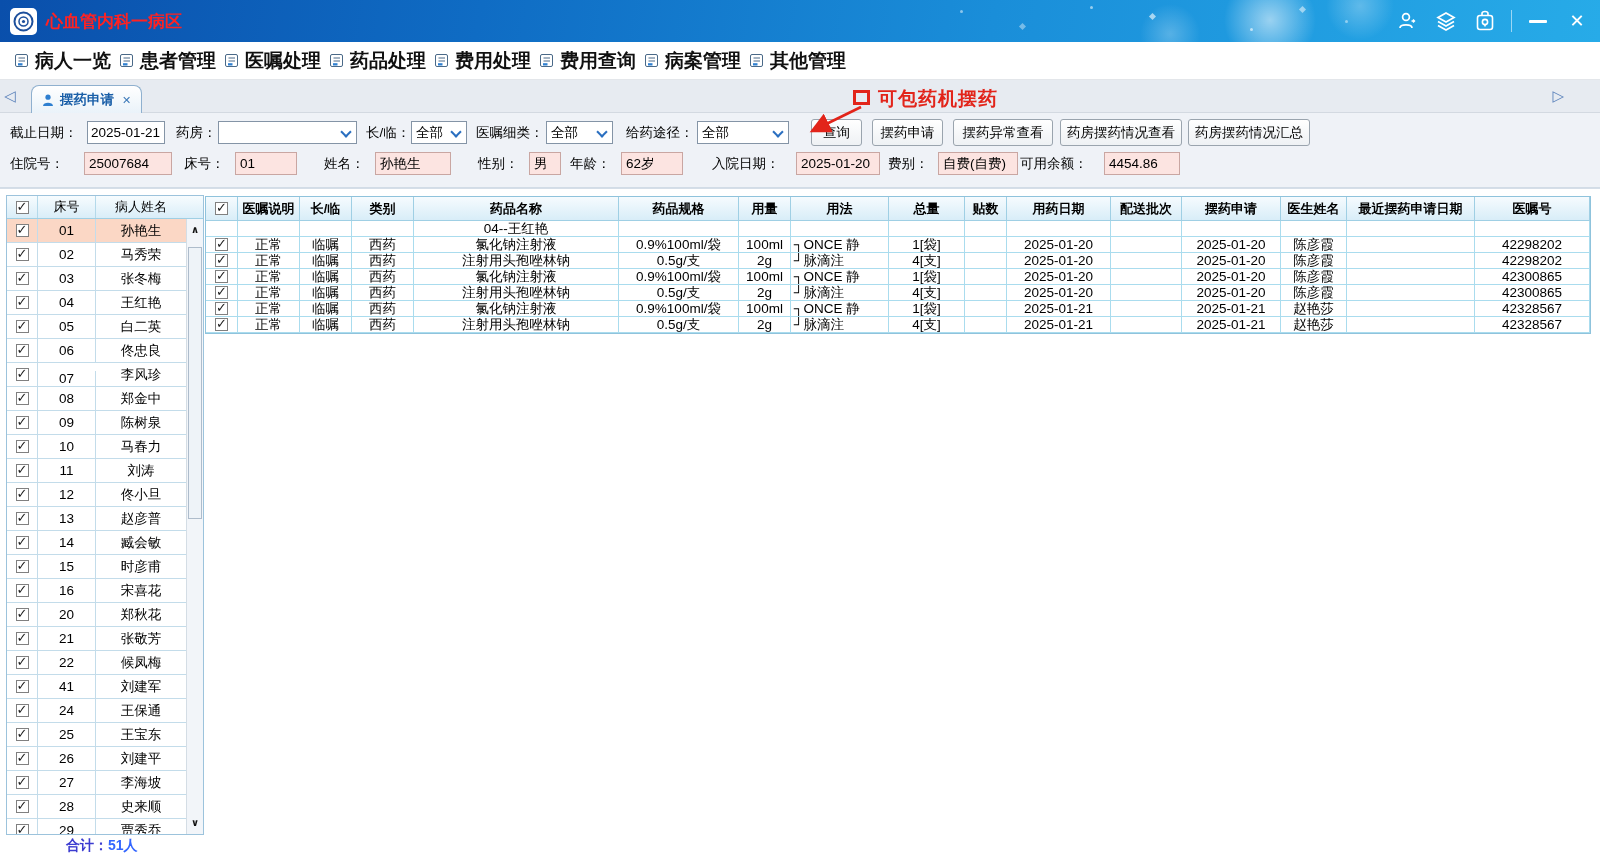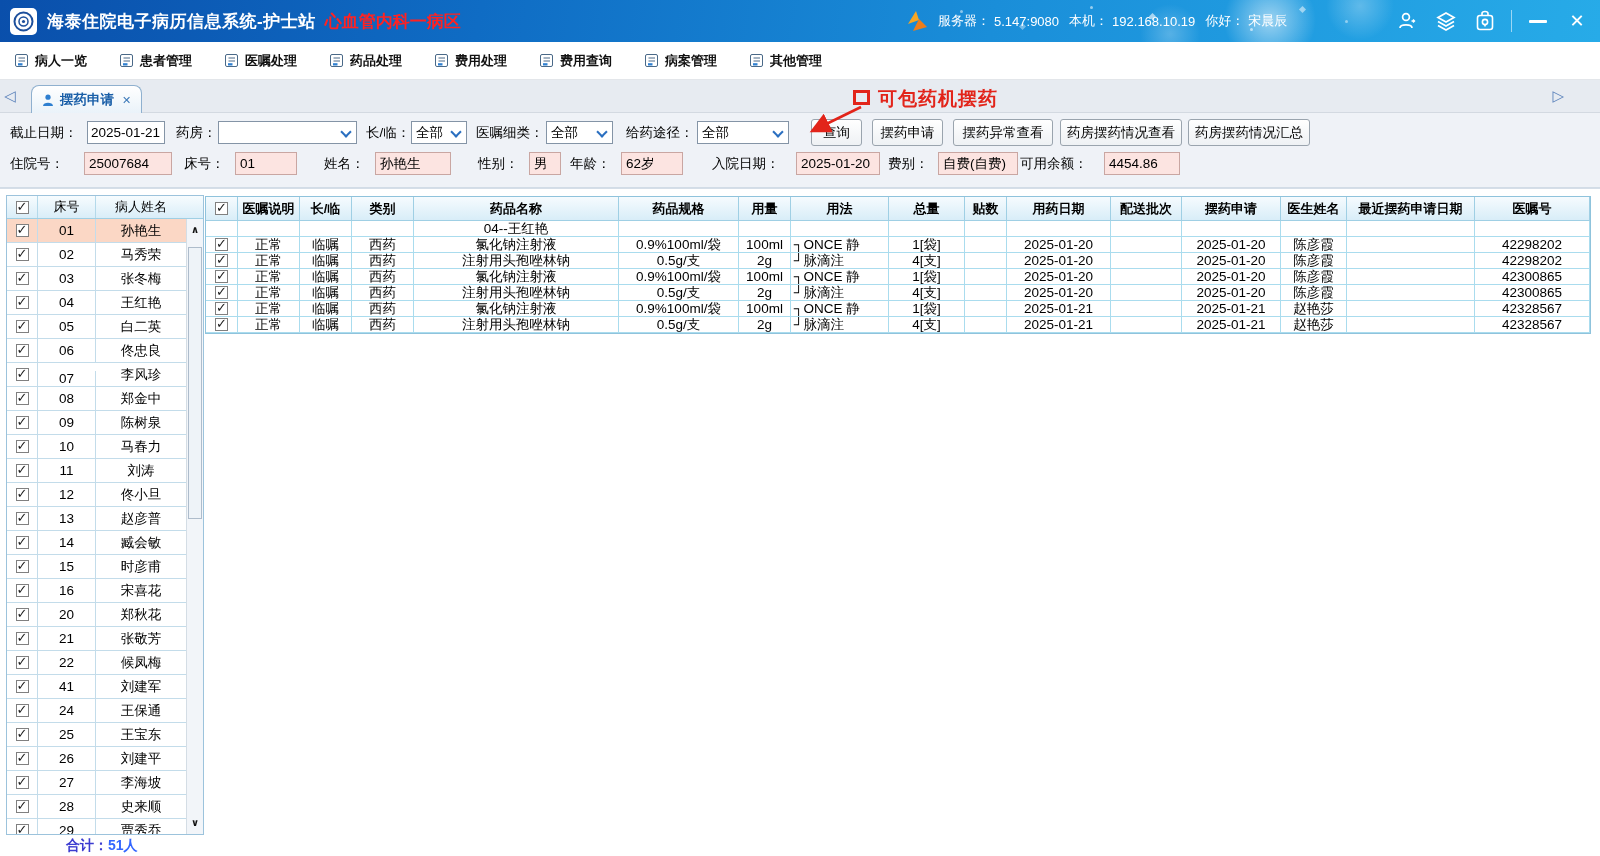--- a/index.html
+++ b/index.html
@@ -27,21 +27,21 @@
   .srvgroup span { margin-right:4px; white-space:nowrap; }
   .tb-icons { position:absolute; right:10px; top:0; height:42px; display:flex; align-items:center; gap:13px; }
   .tb-icons .divider { width:1px; height:22px; background:rgba(255,255,255,.55); }
   .winbtn { width:26px; height:26px; display:flex; align-items:center; justify-content:center; cursor:default; }
   .minbar { width:18px; height:3px; background:#fff; border-radius:1px; }
   .closex { font-size:18px; line-height:18px; color:#fff; }
 
   
   .menubar { position:absolute; left:0; top:42px; width:1600px; height:38px; background:#fff;
     border-bottom:1px solid #e3e6ea; display:flex; align-items:center; padding-left:14px; }
-  .menu-item { display:flex; align-items:center; gap:6px; width:105px; font-size:13px; font-weight:600; color:#111; cursor:default; }
+  .menu-item { display:flex; align-items:center; gap:6px; width:105px; font-size:19px; font-weight:600; color:#111; cursor:default; }
 
   
   .tabbar { position:absolute; left:0; top:80px; width:1600px; height:33px; background:#e7ebf1; border-bottom:1px solid #d3d9e1; }
   .navarrow { position:absolute; top:7px; font-size:15px; color:#5b82bb; }
   .navarrow.left { left:4px; }
   .navarrow.right { right:36px; }
   .tab { position:absolute; left:31px; top:5px; height:29px; min-width:104px; padding:0 10px;
     background:linear-gradient(#ffffff,#e9f2f9); border:1px solid #8fb0cf; border-bottom:none;
     border-radius:8px 8px 0 0; display:flex; align-items:center; justify-content:center; gap:6px;
     color:#1a5fa8; font-weight:bold; font-size:13.5px; }
@@ -113,35 +113,22 @@
   <div class="spark dia" style="left:1300px;top:7px;opacity:.5"></div>
   <div class="spark dot" style="left:1345px;top:20px;opacity:.45"></div>
 
   <div class="applogo">
     <svg width="21" height="21" viewBox="0 0 21 21">
       <circle cx="10.5" cy="10.5" r="9" fill="none" stroke="#1c4f9c" stroke-width="2"></circle>
       <circle cx="10.5" cy="10.5" r="4.5" fill="none" stroke="#1c4f9c" stroke-width="1.5"></circle>
       <circle cx="10.5" cy="10.5" r="1.6" fill="#1c4f9c"></circle>
     </svg>
   </div>
-  <div class="app-title">海泰住院电子病历信息系统-护士站</div>
   <div class="dept">心血管内科一病区</div>
 
-  <div class="srvgroup">
-    <svg width="26" height="26" viewBox="0 0 26 26" style="margin-right:7px">
-      <path d="M3,16 L11,3 L14,12 Z" fill="#f6a623"></path>
-      <path d="M8,23 L14,11 L22,19 Z" fill="#ee7d1a"></path>
-    </svg>
-    <span>服务器：</span>
-    <span>5.147:9080</span>
-    <span style="margin-left:6px">本机：</span>
-    <span>192.168.10.19</span>
-    <span style="margin-left:6px">你好：</span>
-    <span>宋晨辰</span>
-  </div>
 
   <div class="tb-icons">
     <div class="winbtn">
       <svg width="22" height="22" viewBox="0 0 22 22" fill="none" stroke="#fff" stroke-width="1.7">
         <circle cx="10" cy="7" r="3.4"></circle>
         <path d="M4,18 C4,13.8 16,13.8 16,18"></path>
         <path d="M15.5,11 l3,0 m-1.5,-1.5 l1.5,1.5 l-1.5,1.5" stroke-width="1.4"></path>
       </svg>
     </div>
     <div class="winbtn">

